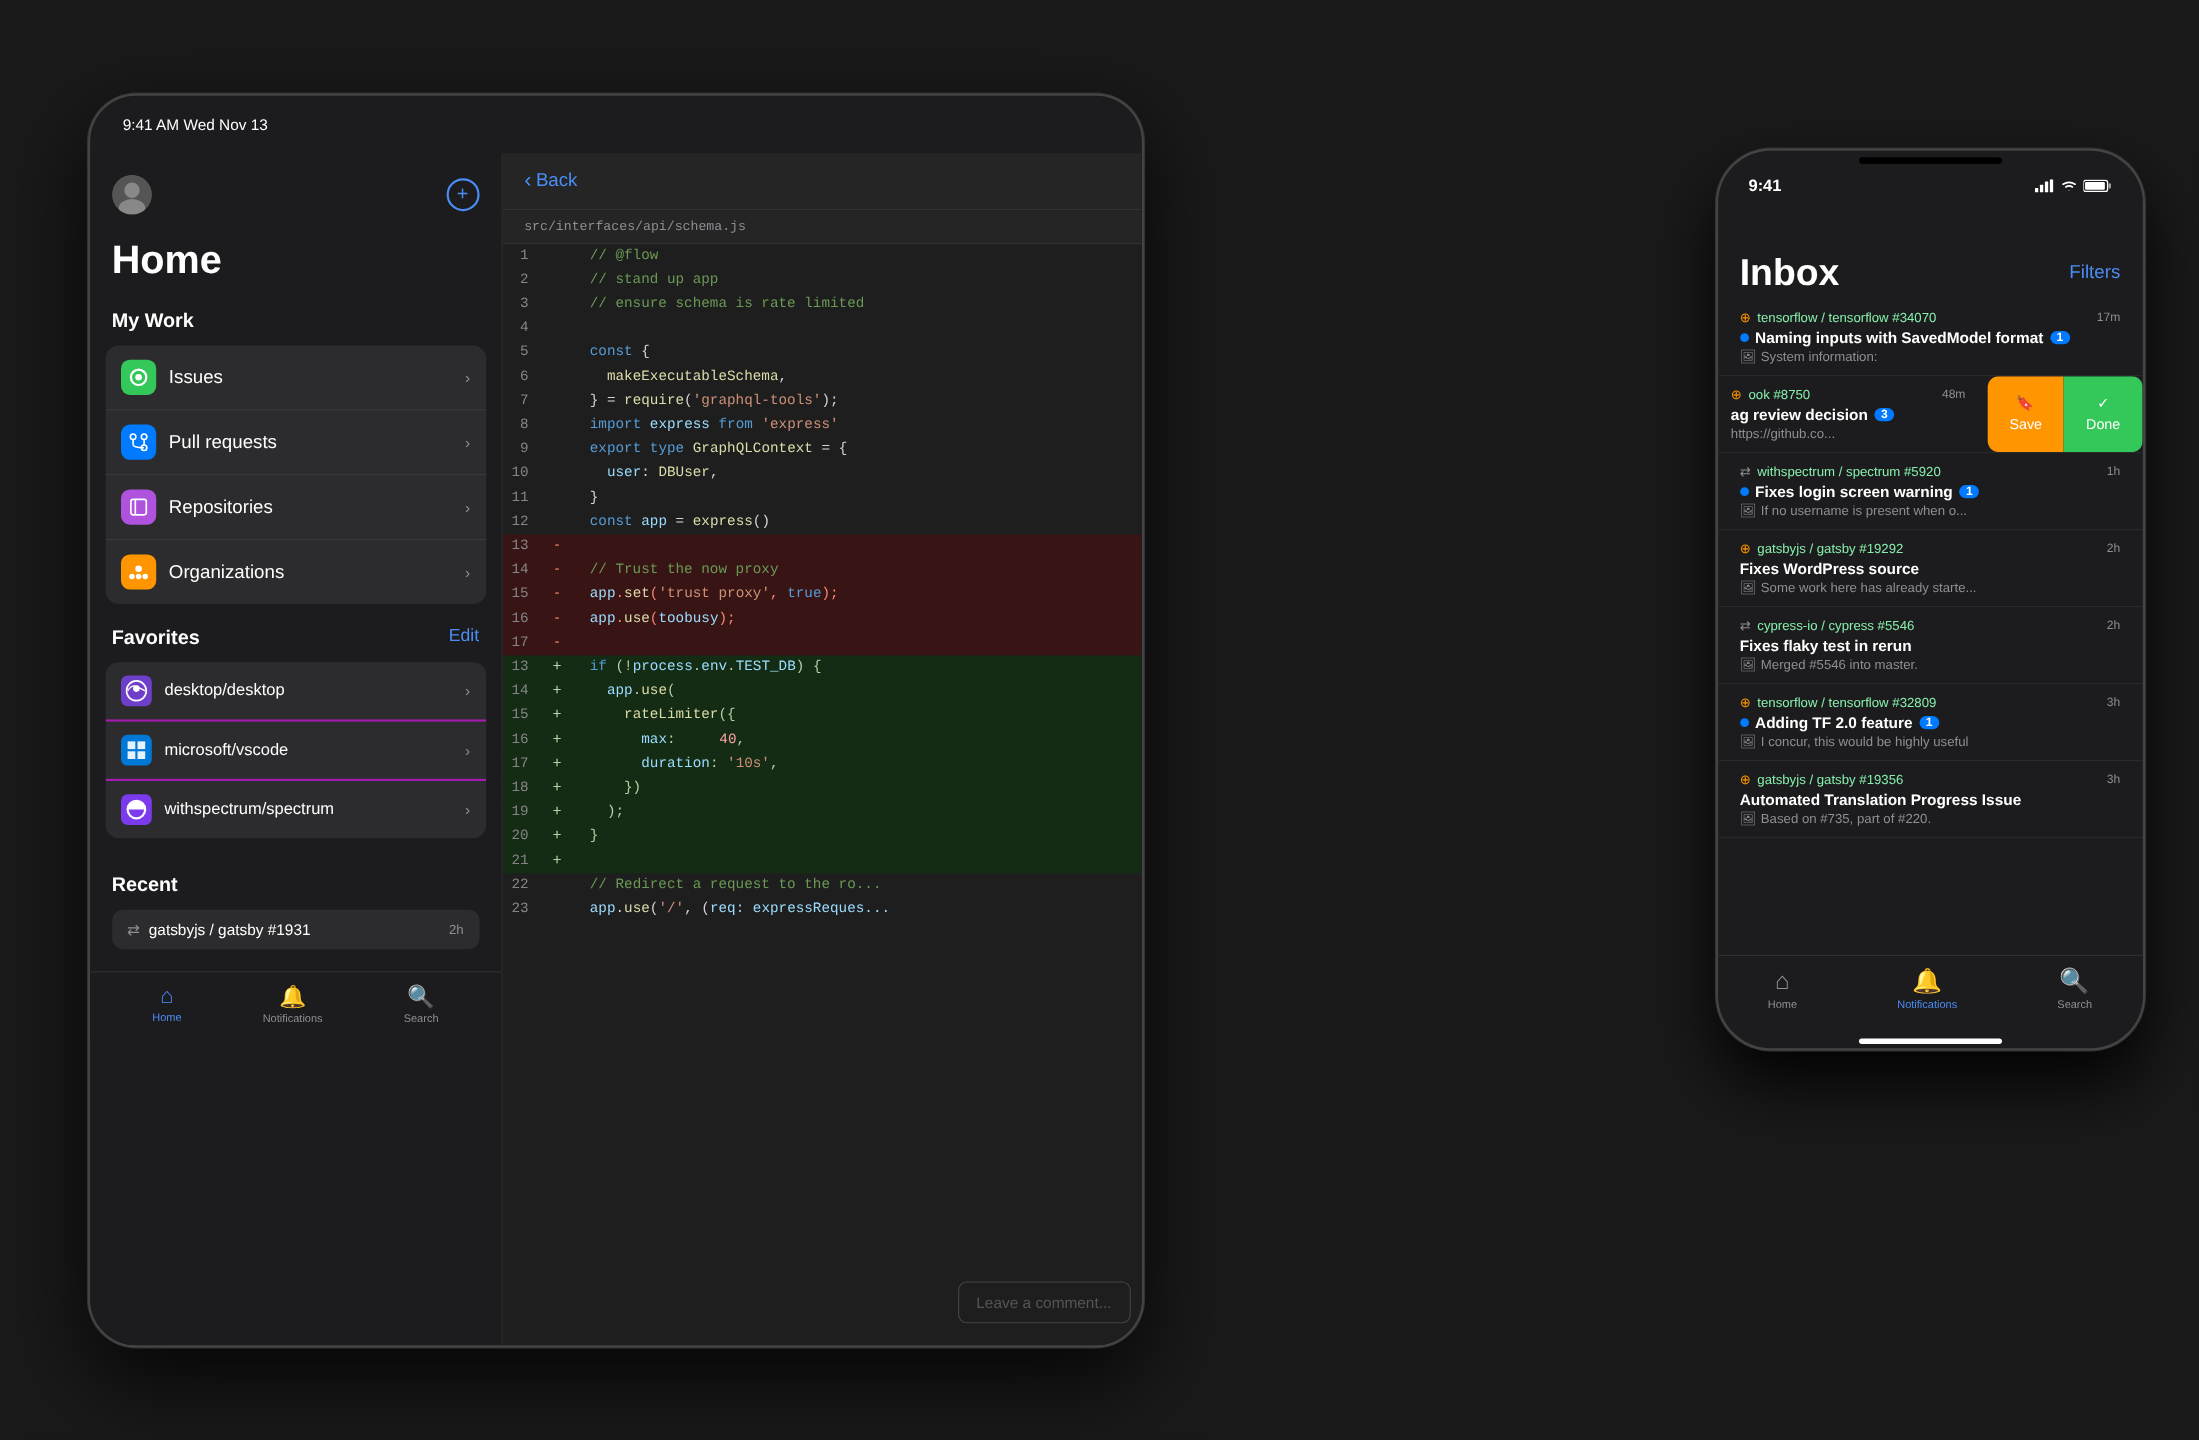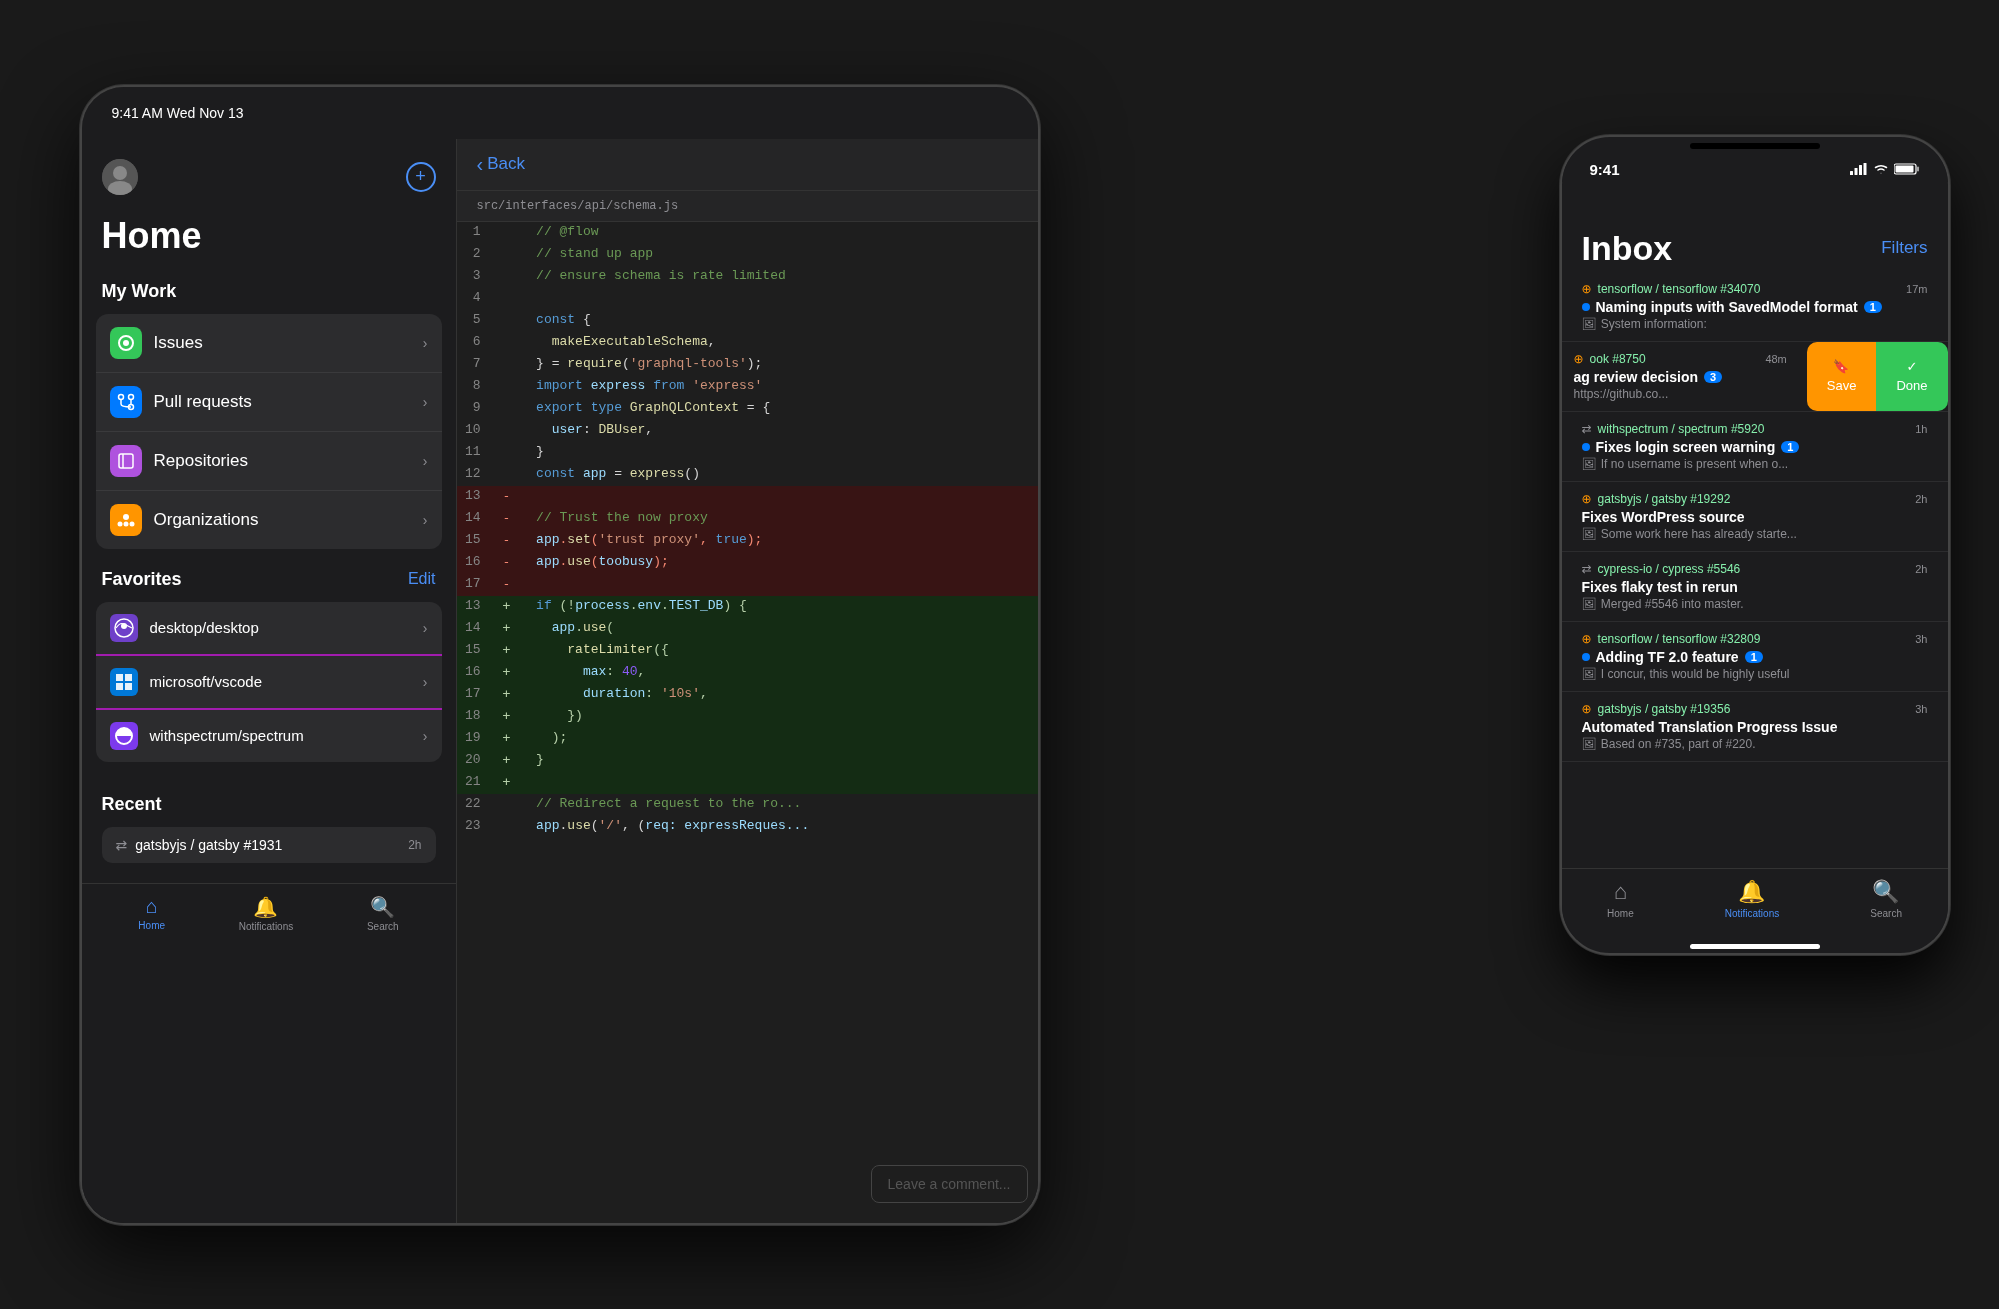--- a/index.html
+++ b/index.html
@@ -340,21 +340,21 @@
       padding-top: 2px;
       font-family: monospace;
       font-size: 13px;
     }
 
     .kw { color: #569cd6; }
     .str { color: #ce9178; }
     .fn { color: #dcdcaa; }
     .cmt { color: #6a9955; }
     .var { color: #9cdcfe; }
-    .num { color: #8b5cf6; }
+    .num { color: #fca5a5; margin-left: 32px; }
 
     .comment-box {
       position: absolute;
       bottom: 20px;
       right: 10px;
       background: rgba(30,30,30,0.9);
       border: 1px solid #444;
       border-radius: 8px;
       padding: 10px 16px;
       font-size: 14px;

